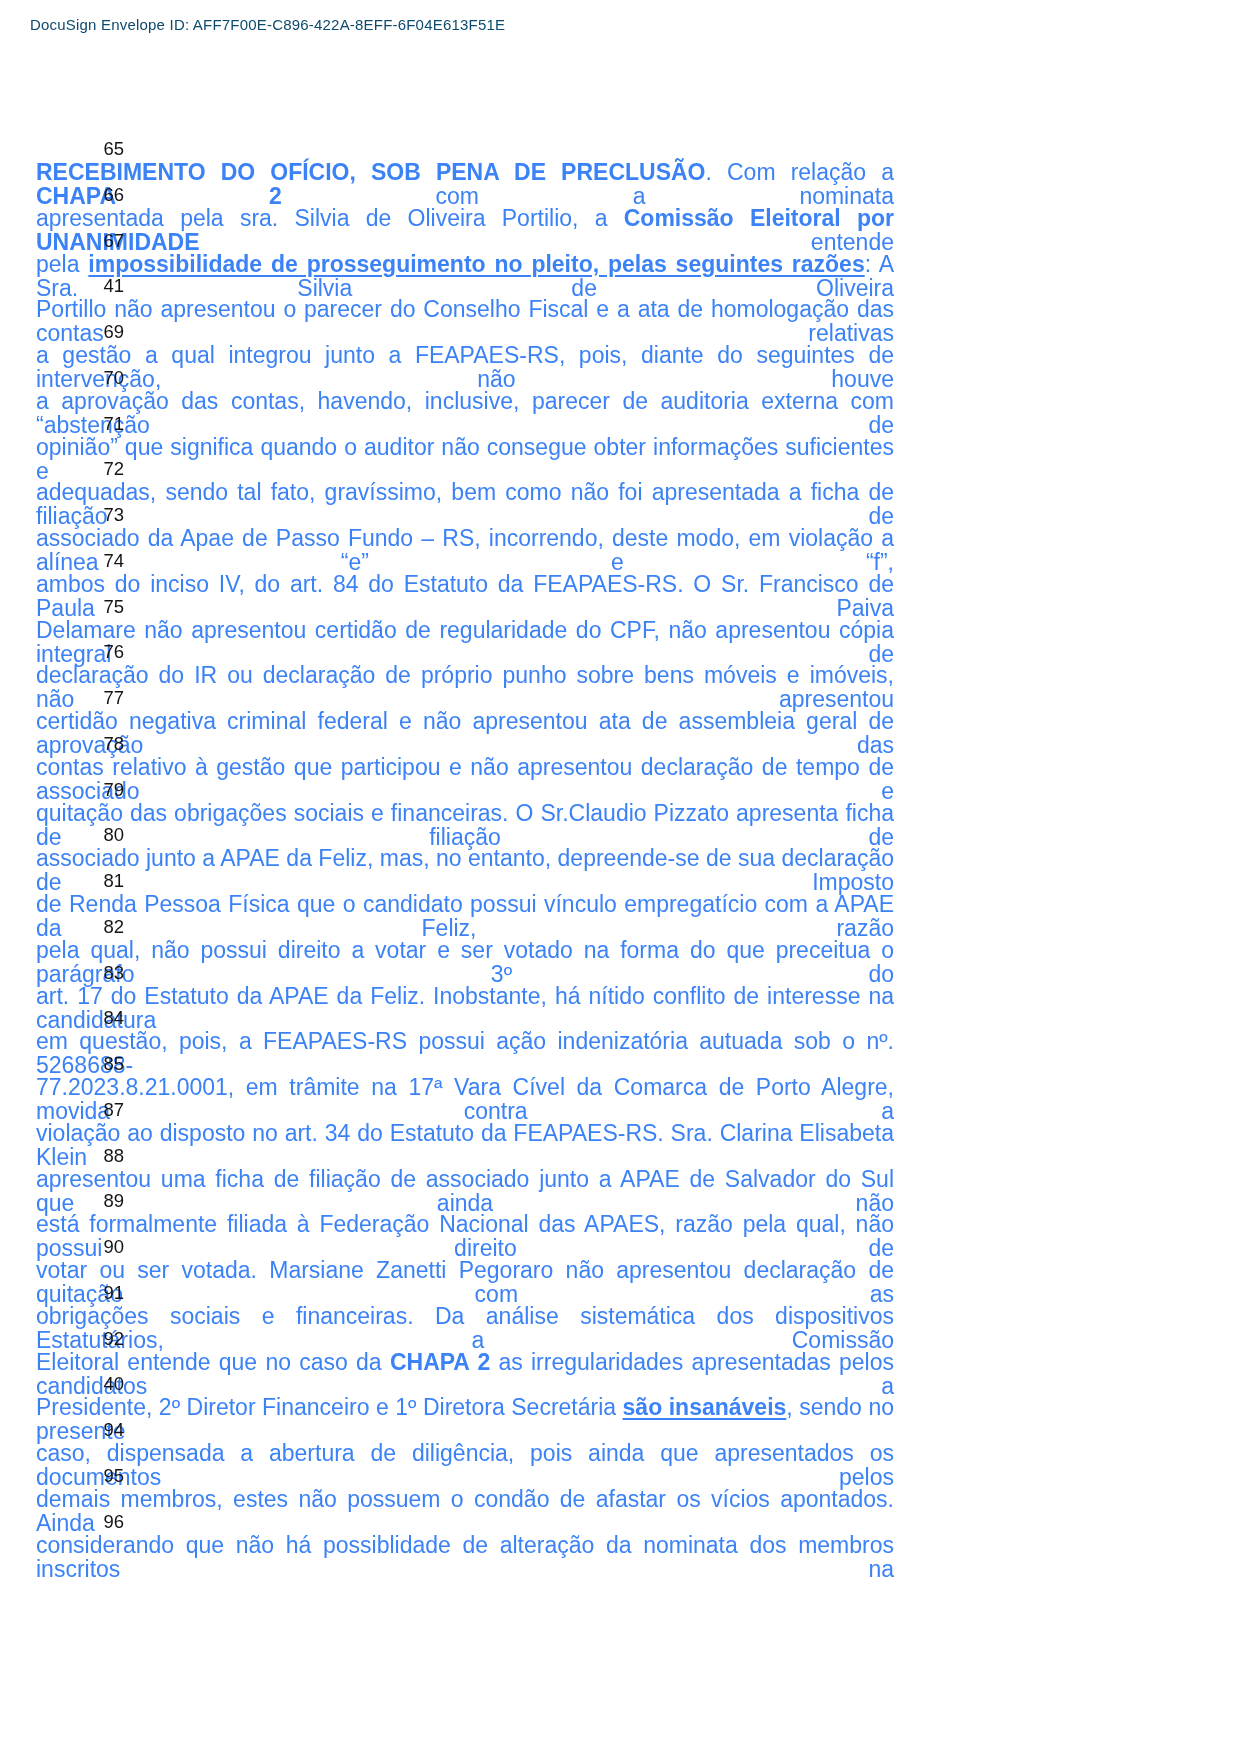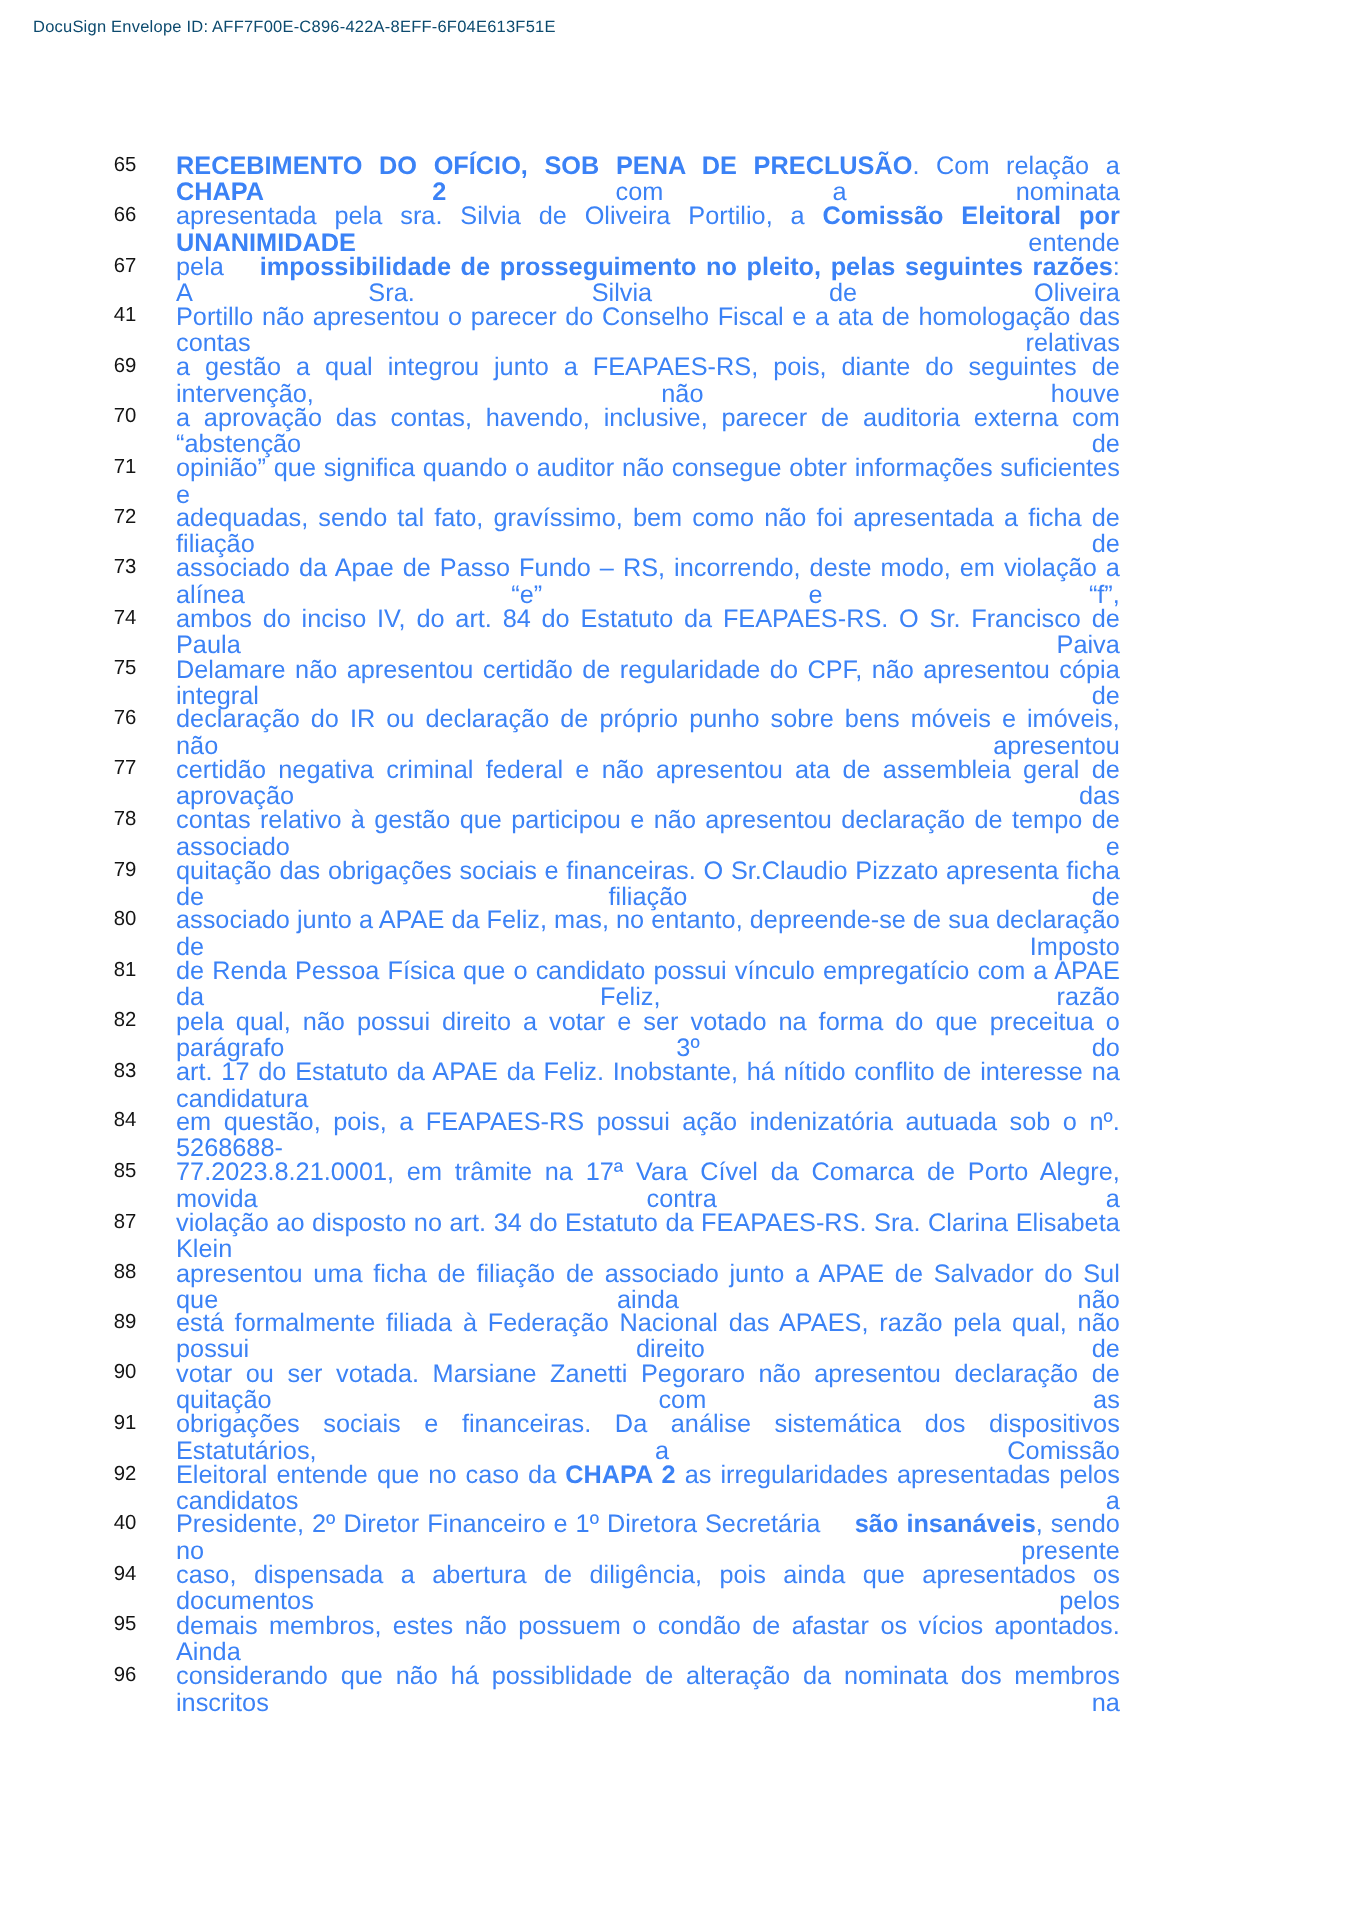--- a/index.html
+++ b/index.html
@@ -22,39 +22,40 @@
   }
   .doc-body {
     position: absolute;
     top: 138px;
     left: 0;
   }
   .line-row {
     display: flex;
     height: 45.75px;
     align-items: flex-start;
+    flex-direction: column;
   }
   .line-num {
     width: 124px;
     text-align: right;
     font-size: 18.5px;
     color: #141414;
     flex: 0 0 auto;
   }
   .line-text {
     margin-left: 36px;
     width: 858px;
     font-size: 23px;
     line-height: 24px;
     text-align: justify;
     text-align-last: justify;
     color: #3b82f6;
   }
   .line-text .b { font-weight: bold; }
-  .line-text .u { text-underline-offset: 3px; margin-left: 24px; }
+  .line-text .u { text-decoration: underline; text-underline-offset: 3px; }
 </style>
 </head>
 <body>
 
 <div class="page">
   <div class="docusign-header">DocuSign Envelope ID: AFF7F00E-C896-422A-8EFF-6F04E613F51E</div>
   <div class="doc-body">
       <div class="line-row">
         <span class="line-num">65</span>
         <span class="line-text"><span class="b">RECEBIMENTO DO OFÍCIO, SOB PENA DE PRECLUSÃO</span><span>. Com relação a </span><span class="b">CHAPA 2</span><span> com a nominata</span></span>

